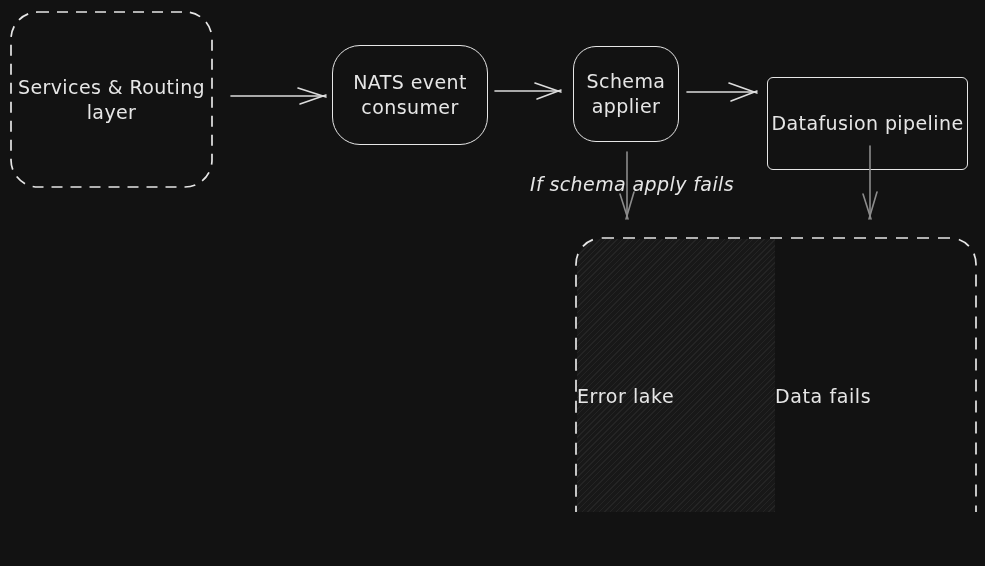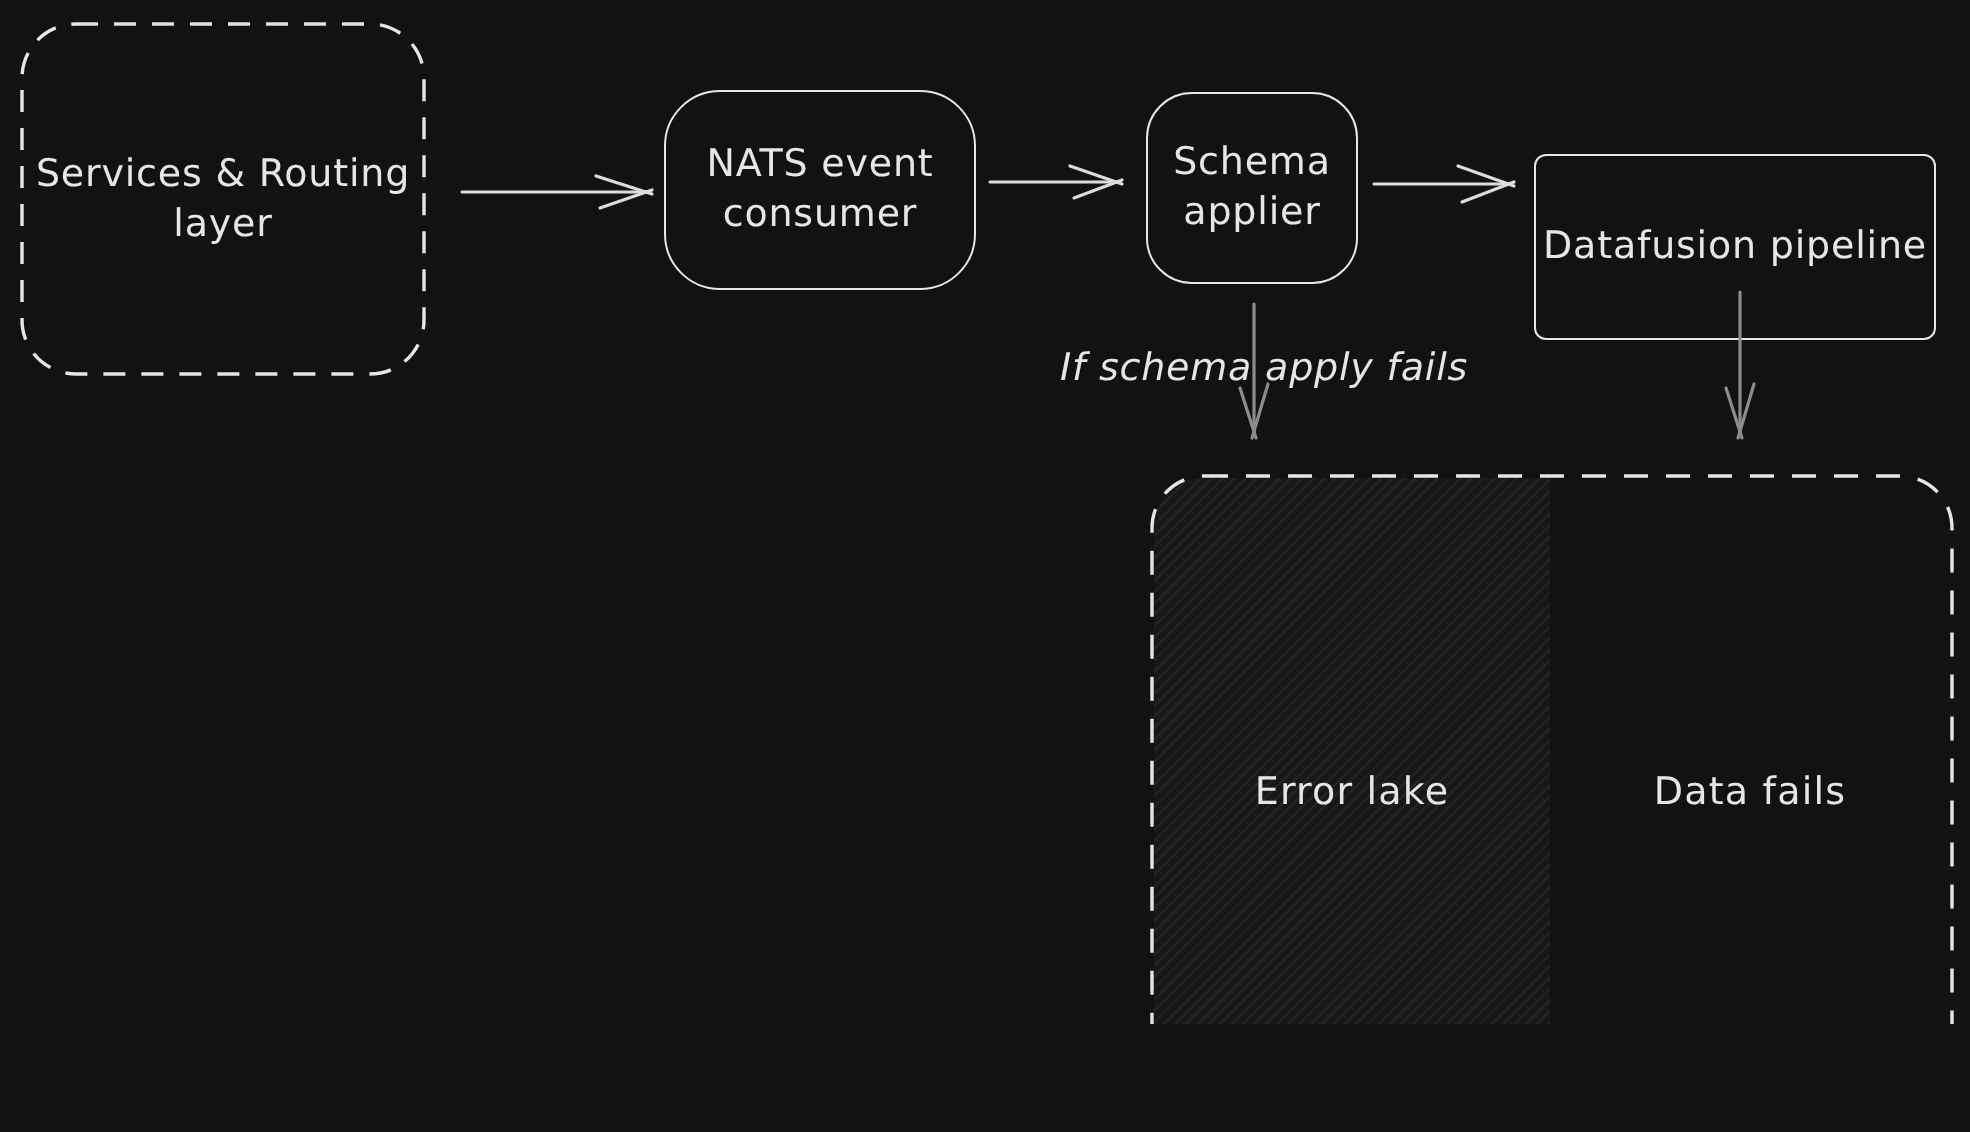--- a/index.html
+++ b/index.html
@@ -68,21 +68,21 @@
   #lake-clip {
     position: absolute;
     inset: 2px;
     border-radius: 24px;
     overflow: hidden;
     display: flex;
   }
   .lake-half {
     display: flex;
     align-items: center;
-    justify-content: center;
+    justify-content: flex-start;
     font-size: 19px;
     letter-spacing: 0.6px;
   }
   #error-lake {
     width: 198px;
     height: 100%;
     background:
       repeating-linear-gradient(135deg,
         var(--hatch-line) 0px, var(--hatch-line) 1px,
         var(--hatch-base) 1px, var(--hatch-base) 4px);

